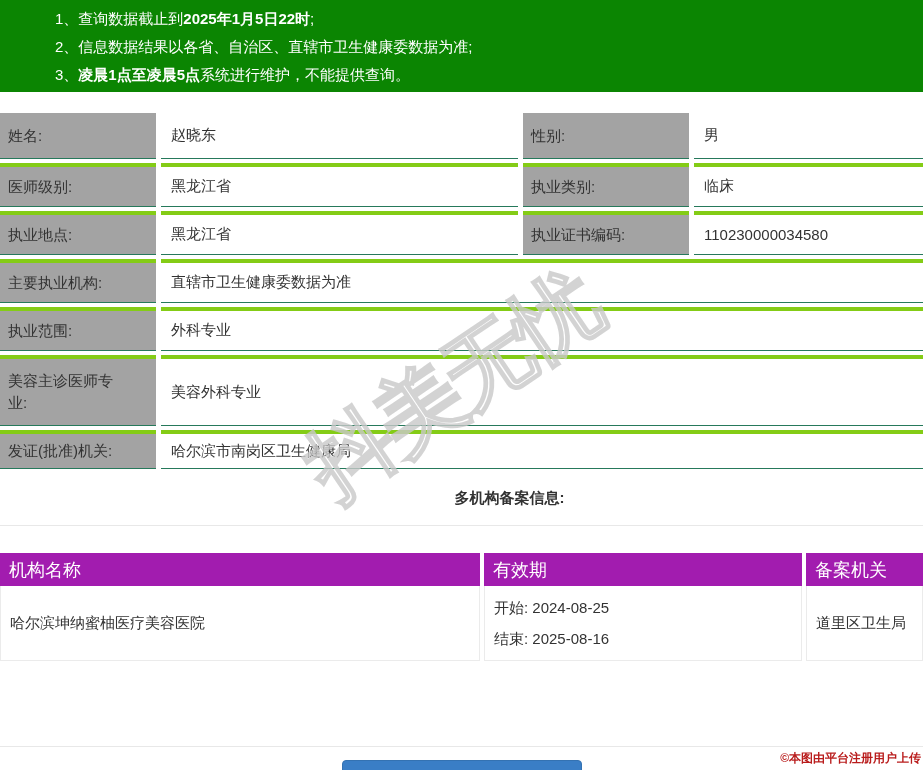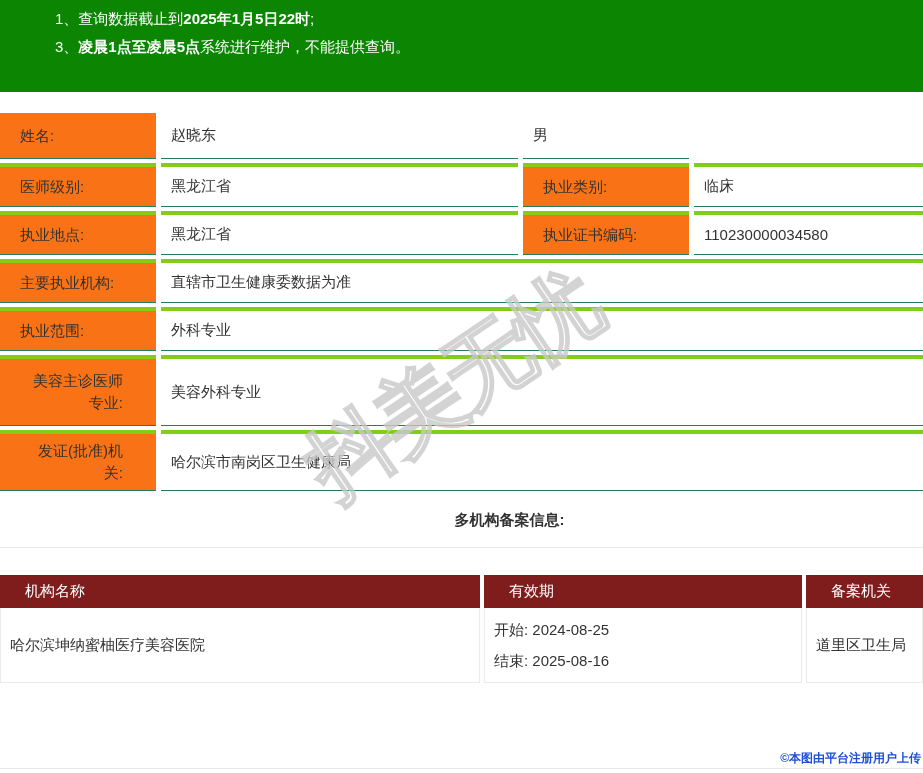--- a/index.html
+++ b/index.html
@@ -14,68 +14,70 @@
 
   
   .profile { margin-top:21px; }
   .prow { display:grid; grid-template-columns:156px 357px 166px 1fr; column-gap:5px; margin-bottom:4px; }
   .prow.span2 { grid-template-columns:156px 1fr; }
   .pcell { border-top:4px solid #84cc16; border-bottom:1px solid #26795b;
     min-height:44px; display:flex; align-items:center; font-size:15px; }
   .prow:first-child .pcell { border-top:none; min-height:46px; }
   .prow.tall .pcell { min-height:71px; }
   .prow.last .pcell { min-height:38px; }
-  .plabel { background:#f97316; padding:6px 33px 6px 20px; line-height:22px;text-align:right; }
+  .plabel { background:#a3a3a3; padding:6px 33px 6px 8px; line-height:22px; }
   .pvalue { padding:6px 10px; }
 
   
   .section-title { margin-top:20px; text-align:center; font-weight:bold;
     font-size:15px; position:relative; left:48px; color:#333; }
   .divider { border-top:1px solid #e8e8e8; }
   .divider.d1 { margin-top:17px; }
   .divider.d2 { margin-top:85px; }
 
   
   .org-table { margin-top:27px; }
   .org-head, .org-row { display:grid; grid-template-columns:480px 318px 1fr; column-gap:4px; }
-  .oh-cell { background:#7f1d1d; color:#fff; height:33px; display:flex;
-    align-items:center; padding-left:25px; font-size:15px; }
+  .oh-cell { background:#a21caf; color:#fff; height:33px; display:flex;
+    align-items:center; padding-left:9px; font-size:18px; }
   .od-cell { background:#fff; border:1px solid #ebebeb; border-top:none;
     min-height:69px; padding:6px 9px; font-size:15px; display:flex;
     flex-direction:column; justify-content:center; }
   .od-cell .vline { line-height:31px; }
 
   
   .close-btn { display:block; margin:13px auto 0; width:240px; height:40px;
     background:#3a7ec6; border:1px solid #3472b2; border-radius:4px;
     color:#fff; font-size:16px; cursor:pointer; font-family:"Liberation Sans",sans-serif; }
   .copyright { position:absolute; right:2px; bottom:3px; font-size:12px;
-    font-weight:bold; color:#1d4ed8;
+    font-weight:bold; color:#b91c1c;
     text-shadow:-1px -1px 0 #fff, 1px -1px 0 #fff, -1px 1px 0 #fff, 1px 1px 0 #fff; }
 
   
   .watermark { position:absolute; left:289px; top:329px; white-space:nowrap;
     font-size:85px; font-weight:bold; letter-spacing:-3px;
     color:rgba(255,255,255,0.06); -webkit-text-stroke:2px #c9c9c9;
     transform:rotate(-34deg); opacity:0.8; pointer-events:none; z-index:5; }
 </style>
 </head>
 <body>
 
 <div class="page">
 
   <div class="notice-bar">
     <div class="notice-line"><span>1、</span><span>查询数据截止到</span><b>2025年1月5日22时</b><span>;</span></div>
+    <div class="notice-line"><span>2、</span><span>信息数据结果以各省、自治区、直辖市卫生健康委数据为准;</span><b></b><span></span></div>
     <div class="notice-line"><span>3、</span><span></span><b>凌晨1点至凌晨5点</b><span>系统进行维护，不能提供查询。</span></div>
   </div>
 
   <div class="profile">
     <div class="prow">
       <div class="pcell plabel">姓名:</div>
       <div class="pcell pvalue">赵晓东</div>
+      <div class="pcell plabel">性别:</div>
       <div class="pcell pvalue">男</div>
     </div>
     <div class="prow">
       <div class="pcell plabel">医师级别:</div>
       <div class="pcell pvalue">黑龙江省</div>
       <div class="pcell plabel">执业类别:</div>
       <div class="pcell pvalue">临床</div>
     </div>
     <div class="prow">
       <div class="pcell plabel">执业地点:</div>

